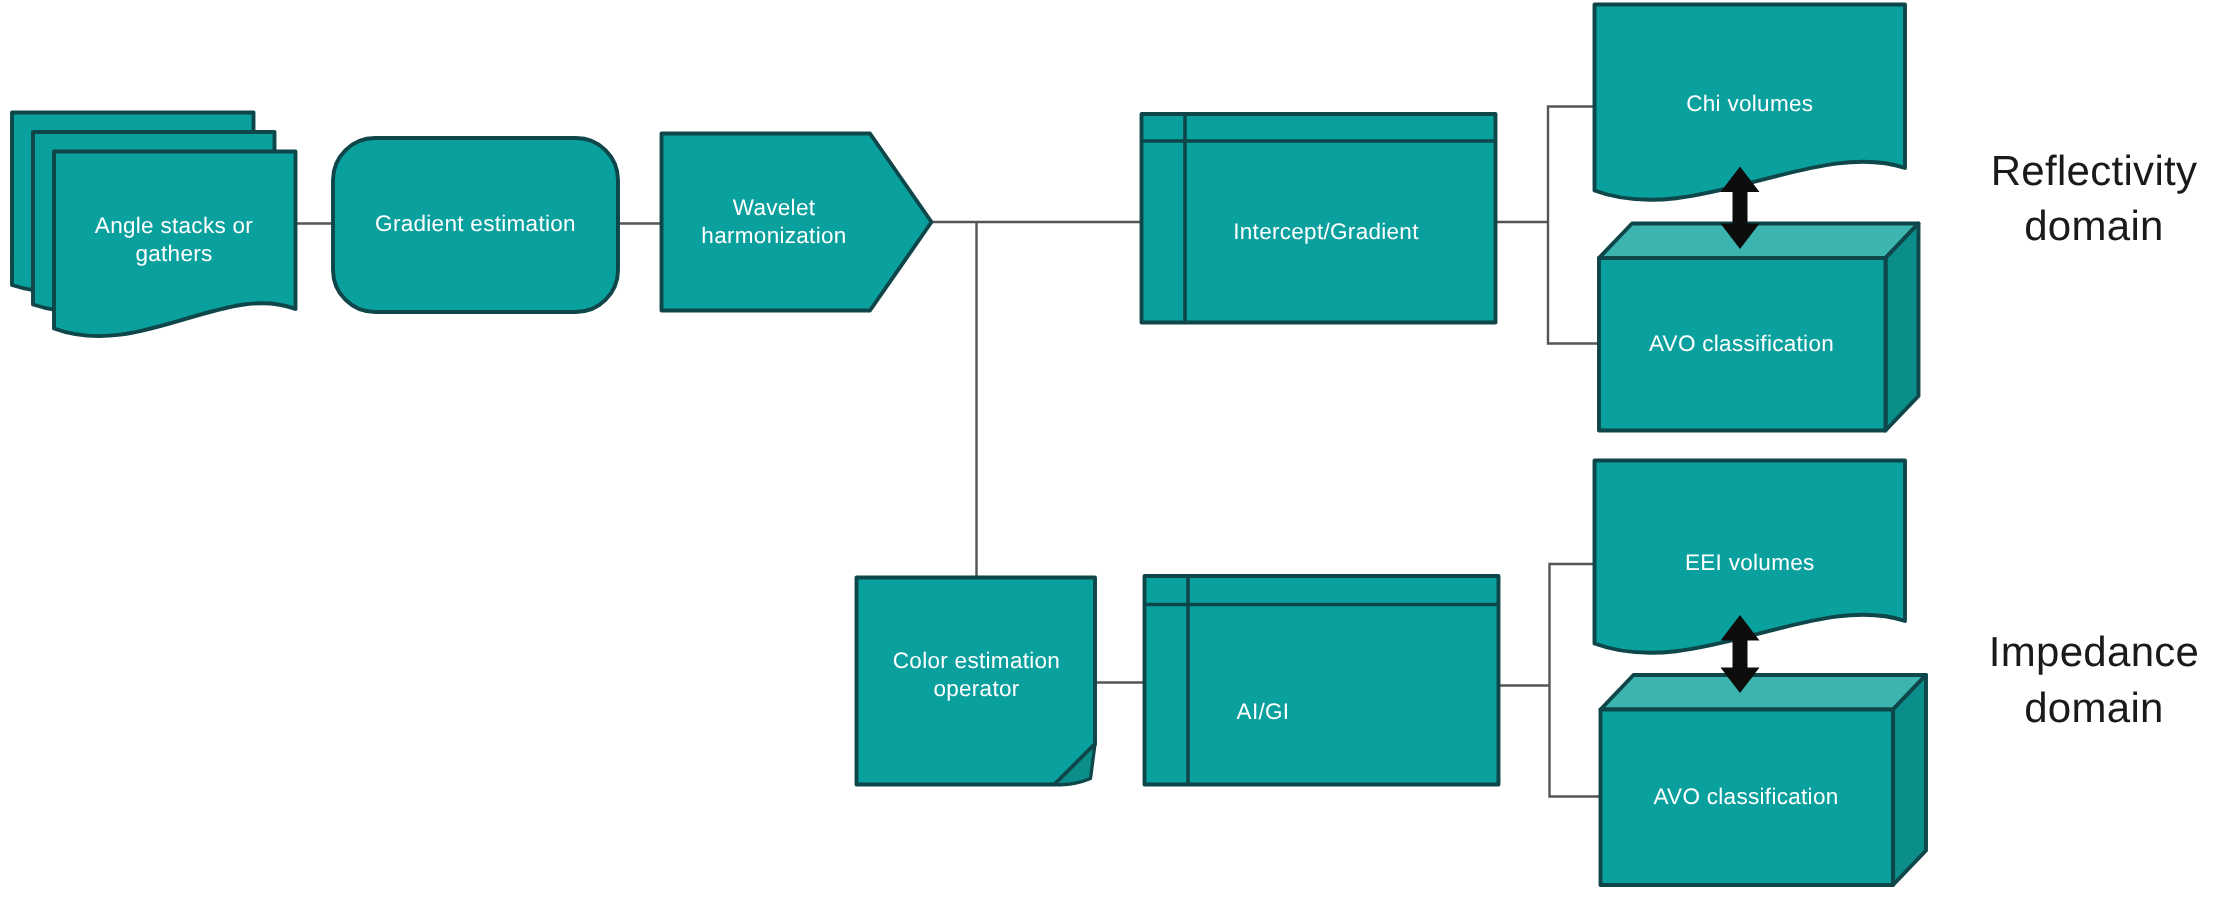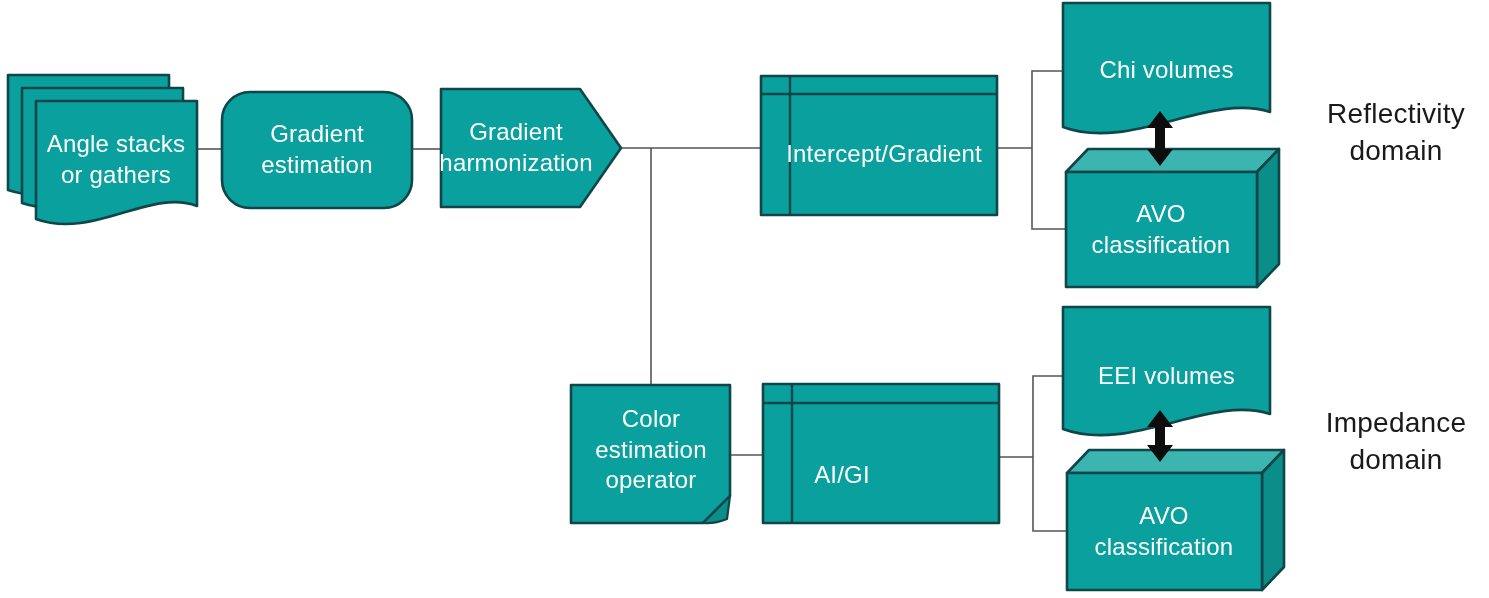--- a/index.html
+++ b/index.html
@@ -25,21 +25,21 @@
   .shape{fill:var(--shape-fill);stroke:var(--shape-border);stroke-width:2.6px;stroke-linejoin:round;}
   .shape-inner{stroke:var(--shape-border);stroke-width:2.4px;}
   .cube-top{fill:var(--cube-top);stroke:var(--shape-border);stroke-width:2.6px;stroke-linejoin:round;}
   .cube-side{fill:var(--cube-side);stroke:var(--shape-border);stroke-width:2.6px;stroke-linejoin:round;}
   .fold{fill:var(--cube-side);stroke:var(--shape-border);stroke-width:2.2px;stroke-linejoin:round;}
   .conn{fill:none;stroke:var(--connector);stroke-width:1.6px;}
   .dblarrow{fill:var(--arrow);stroke:none;}
   .label{
     position:absolute;display:flex;align-items:center;justify-content:center;
     text-align:center;color:var(--text-on-shape);
-    font-size:24px;line-height:1.28;letter-spacing:0.2px;
+    font-size:15px;line-height:1.28;letter-spacing:0.2px;
   }
   .label.annotation{color:var(--annotation-text);font-size:28px;line-height:1.3;}
 </style>
 </head>
 <body>
 
 <div class="canvas">
 
   <svg width="1489" height="598" viewBox="0 0 1489 598">
 
@@ -99,33 +99,33 @@
     </g>
 
     <path class="dblarrow" d="M1160,111 L1173,128 L1165,128 L1165,149 L1173,149 L1160,166 L1147,149 L1155,149 L1155,128 L1147,128 Z"></path>
     <path class="dblarrow" d="M1160,410 L1173,427 L1165,427 L1165,445 L1173,445 L1160,462 L1147,445 L1155,445 L1155,427 L1147,427 Z"></path>
   </svg>
 
   <div class="label" style="left:40px;top:118px;width:152px;height:84px;">Angle stacks or gathers</div>
 
   <div class="label" style="left:242px;top:100px;width:150px;height:100px;">Gradient estimation</div>
 
-  <div class="label" style="left:443px;top:99px;width:146px;height:98px;">Gradient harmonization</div>
+  <div class="label" style="left:443px;top:99px;width:146px;height:98px;">Wavelet harmonization</div>
 
   <div class="label" style="left:771px;top:94px;width:226px;height:121px;text-align:center;">Intercept/Gradient</div>
 
   <div class="label" style="left:1063px;top:22px;width:207px;height:96px;">Chi volumes</div>
 
   <div class="label" style="left:1086px;top:172px;width:150px;height:115px;">AVO classification</div>
 
   <div class="label annotation" style="left:1307px;top:95px;width:178px;height:75px;">Reflectivity domain</div>
 
   <div class="label" style="left:590px;top:392px;width:122px;height:116px;">Color estimation operator</div>
 
   <div class="label" style="left:729px;top:403px;width:226px;height:144px;">AI/GI</div>
 
   <div class="label" style="left:1063px;top:330px;width:207px;height:92px;">EEI volumes</div>
 
   <div class="label" style="left:1089px;top:473px;width:150px;height:117px;">AVO classification</div>
 
-  <div class="label annotation" style="left:1307px;top:404px;width:178px;height:75px;text-align:center;">Impedance domain</div>
+  <div class="label annotation" style="left:1307px;top:416px;width:178px;height:75px;text-align:center;">Impedance domain</div>
 
 </div>
 
 </body></html>

